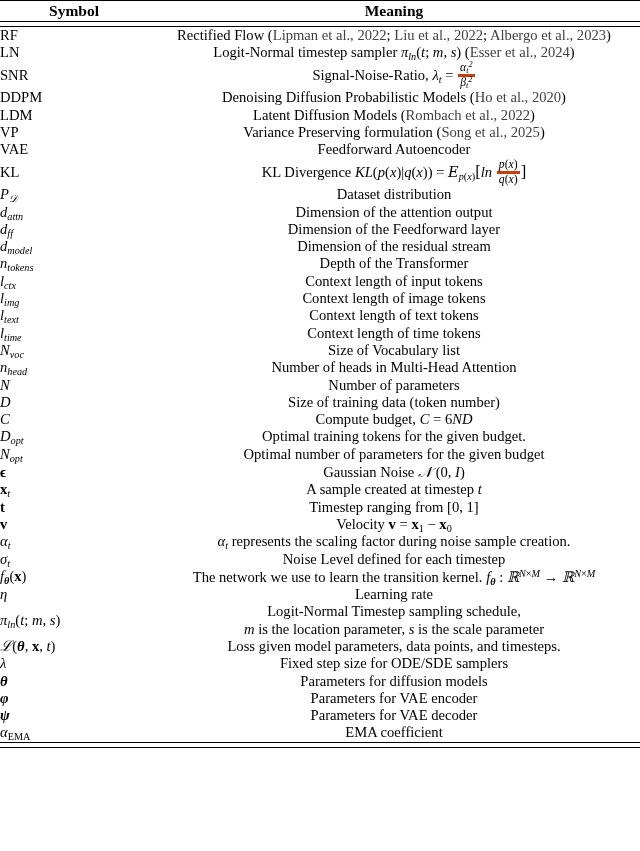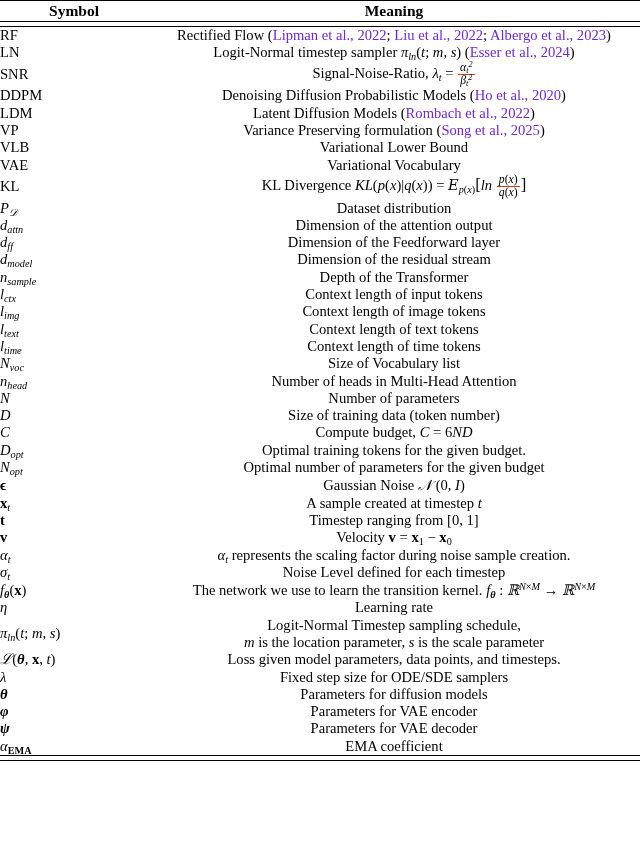--- a/index.html
+++ b/index.html
@@ -78,51 +78,51 @@
   }
   td.mean {
     text-align: center;
   }
 
   
   .mi {
     font-family: "Liberation Serif", "DejaVu Serif", serif;
     font-style: italic;
   }
-  .mup { font-style: normal; font-weight: bold; }
+  .mup { font-style: normal; }
   .bm {
     font-weight: bold;
     font-style: normal;
   }
   .bmi {
     font-weight: bold;
     font-style: italic;
   }
   sub {
     font-size: 0.70em;
     line-height: 0;
     vertical-align: -0.28em;
   }
   sup {
     font-size: 0.70em;
     line-height: 0;
     vertical-align: 0.45em;
   }
-  .cite { color: #6d28d9; }
+  .cite { color: #404040; }
   .frac {
     display: inline-block;
     vertical-align: -0.52em;
     font-size: 0.80em;
     line-height: 1.06;
     margin: 0 1px;
   }
   .frac > .num { display: block; padding: 0 2px; }
   .frac > .den {
     display: block;
-    border-top: 1px solid #c2410c;
+    border-top: 3px solid #c2410c;
     padding: 0 2px;
   }
   .tall { line-height: 1.0; }
   .bb {
     font-family: "DejaVu Serif", serif;
     font-style: italic;
   }
   .paren-big {
     font-size: 1.15em;
   }
@@ -174,28 +174,24 @@
     <tr>
       <td class="sym">LDM</td>
       <td class="mean">Latent Diffusion Models (<span class="cite">Rombach et al., 2022</span>)</td>
     </tr>
 
     <tr>
       <td class="sym">VP</td>
       <td class="mean">Variance Preserving formulation (<span class="cite">Song et al., 2025</span>)</td>
     </tr>
 
-    <tr>
-      <td class="sym">VLB</td>
-      <td class="mean">Variational Lower Bound</td>
-    </tr>
 
     <tr>
       <td class="sym">VAE</td>
-      <td class="mean">Variational Vocabulary</td>
+      <td class="mean">Feedforward Autoencoder</td>
     </tr>
 
     <tr>
       <td class="sym">KL</td>
       <td class="mean tall">KL Divergence <span class="mi">KL</span>(<span class="mi">p</span>(<span class="mi">x</span>)|<span class="mi">q</span>(<span class="mi">x</span>)) = <span class="bb">E</span><sub><span class="mi">p</span>(<span class="mi">x</span>)</sub><span class="paren-big">[</span><span class="mi">ln</span> <span class="frac"><span class="num"><span class="mi">p</span>(<span class="mi">x</span>)</span><span class="den"><span class="mi">q</span>(<span class="mi">x</span>)</span></span><span class="paren-big">]</span></td>
     </tr>
 
     <tr>
       <td class="sym"><span class="mi">P</span><sub><span class="mi">𝒟</span></sub></td>
       <td class="mean">Dataset distribution</td>
@@ -210,21 +206,21 @@
       <td class="sym"><span class="mi">d<sub>ff</sub></span></td>
       <td class="mean">Dimension of the Feedforward layer</td>
     </tr>
 
     <tr>
       <td class="sym"><span class="mi">d<sub>model</sub></span></td>
       <td class="mean">Dimension of the residual stream</td>
     </tr>
 
     <tr>
-      <td class="sym"><span class="mi">n<sub>sample</sub></span></td>
+      <td class="sym"><span class="mi">n<sub>tokens</sub></span></td>
       <td class="mean">Depth of the Transformer</td>
     </tr>
 
     <tr>
       <td class="sym"><span class="mi">l<sub>ctx</sub></span></td>
       <td class="mean">Context length of input tokens</td>
     </tr>
 
     <tr>
       <td class="sym"><span class="mi">l<sub>img</sub></span></td>

